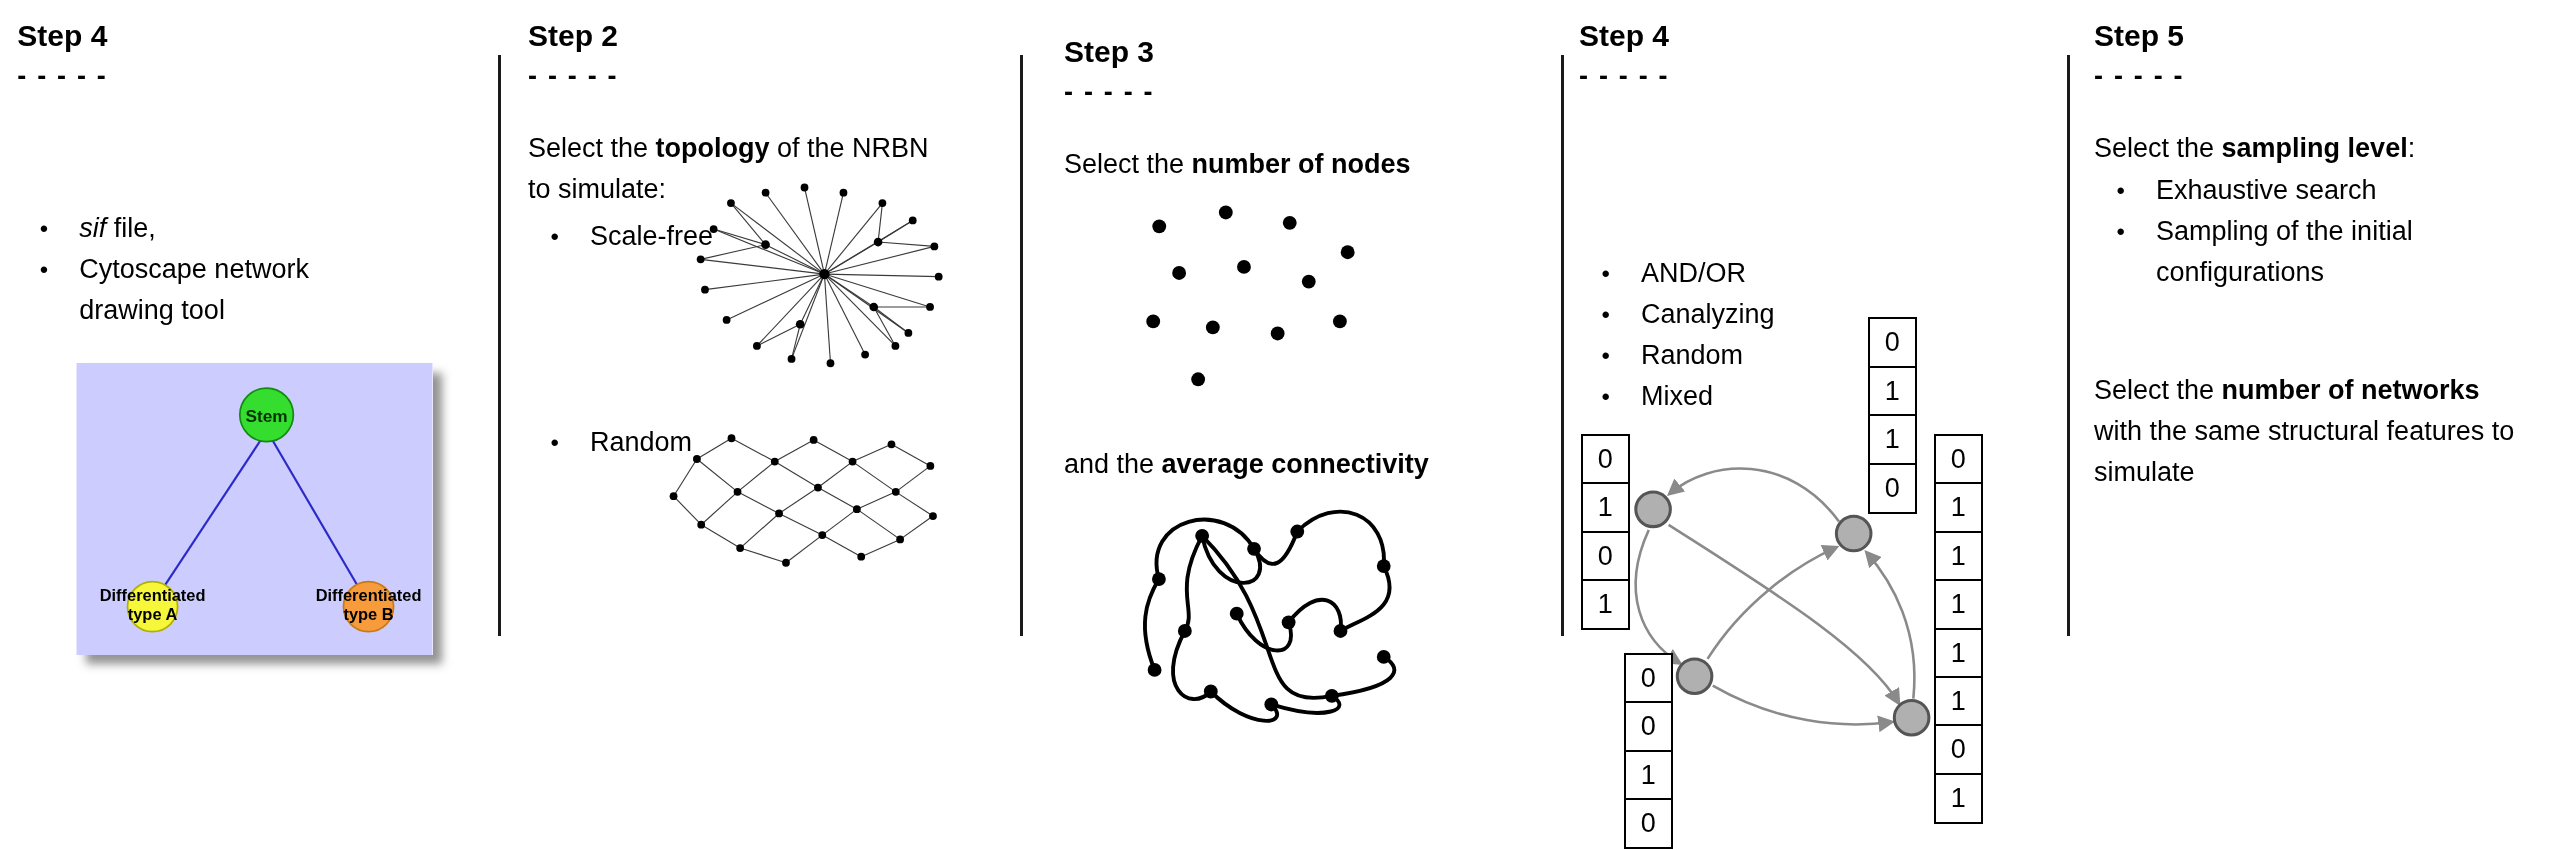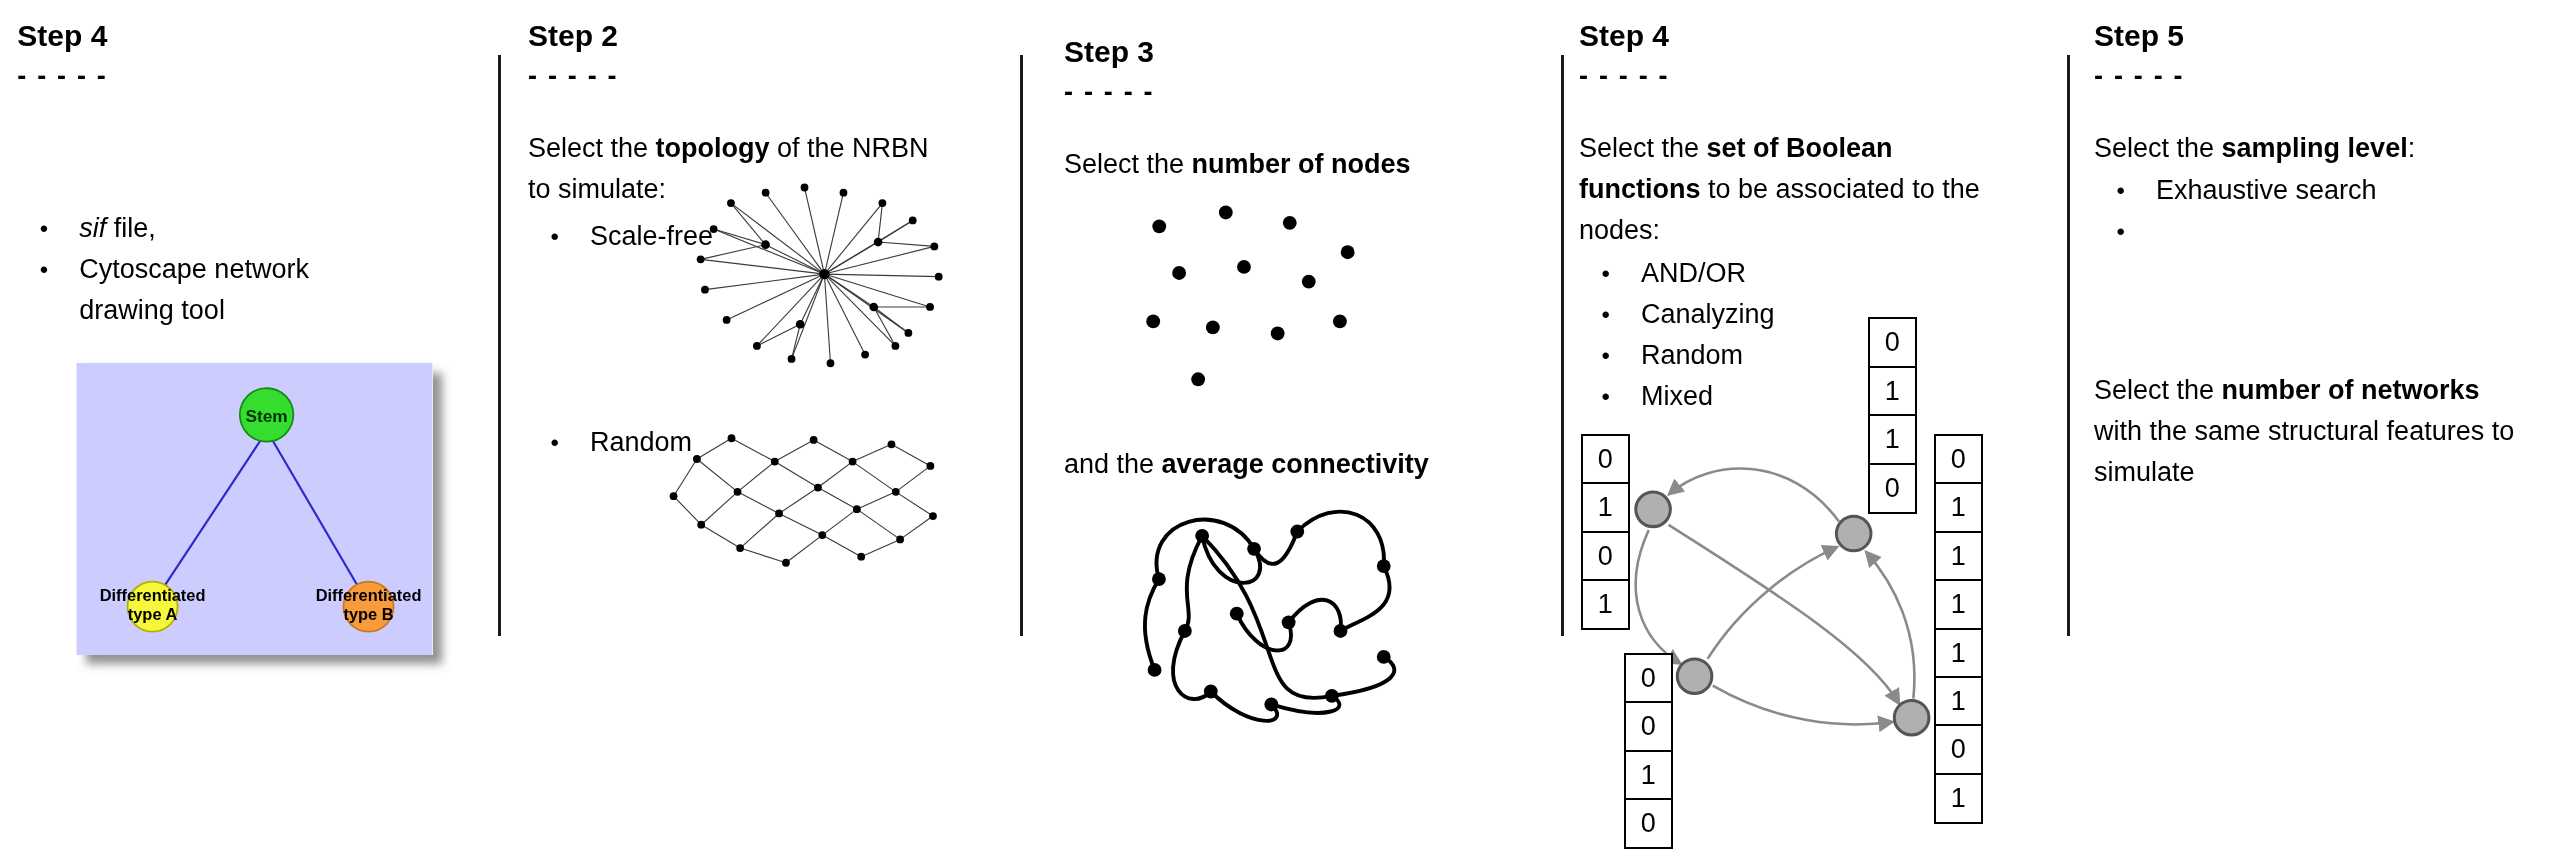--- a/index.html
+++ b/index.html
@@ -265,21 +265,20 @@
       </g>
     </svg>
   </div>
 </div>
 
 <div class="divider" style="left:1561px;"></div>
 
 <div class="col" style="left:1579px; width:485px;">
   <div class="step-title">Step 4</div>
   <div class="step-dashes">- - - - -</div>
-  <div class="para" style="top:128px; width:411px;"><span>Select the </span><b>set of Boolean functions</b><span> to be associated to the nodes:</span></div>
   <div class="bullets" style="top:253px; width:286px;">
     <div class="bullet"><span class="dot">•</span><span>AND/OR</span></div>
     <div class="bullet"><span class="dot">•</span><span>Canalyzing</span></div>
     <div class="bullet"><span class="dot">•</span><span>Random</span></div>
     <div class="bullet"><span class="dot">•</span><span>Mixed</span></div>
   </div>
 
   <div class="bool-wrap">
     <svg width="407" height="543" viewBox="0 0 470 628" style="position:absolute; left:0; top:0;">
       <defs>
@@ -338,17 +337,17 @@
 </div>
 
 <div class="divider" style="left:2067px;"></div>
 
 <div class="col" style="left:2094px; width:476px;">
   <div class="step-title">Step 5</div>
   <div class="step-dashes">- - - - -</div>
   <div class="para" style="top:128px; width:467px;"><span>Select the </span><b>sampling level</b><span>:</span></div>
   <div class="bullets" style="top:170px; width:381px;">
     <div class="bullet"><span class="dot">•</span><span>Exhaustive search</span></div>
-    <div class="bullet"><span class="dot">•</span></div>
+    <div class="bullet"><span class="dot">•</span><span>Sampling of the initial configurations</span></div>
   </div>
   <div class="para" style="top:370px; width:437px;"><span>Select the </span><b>number of networks</b><span> with the same structural features to simulate</span></div>
 </div>
 
 
 </body></html>

